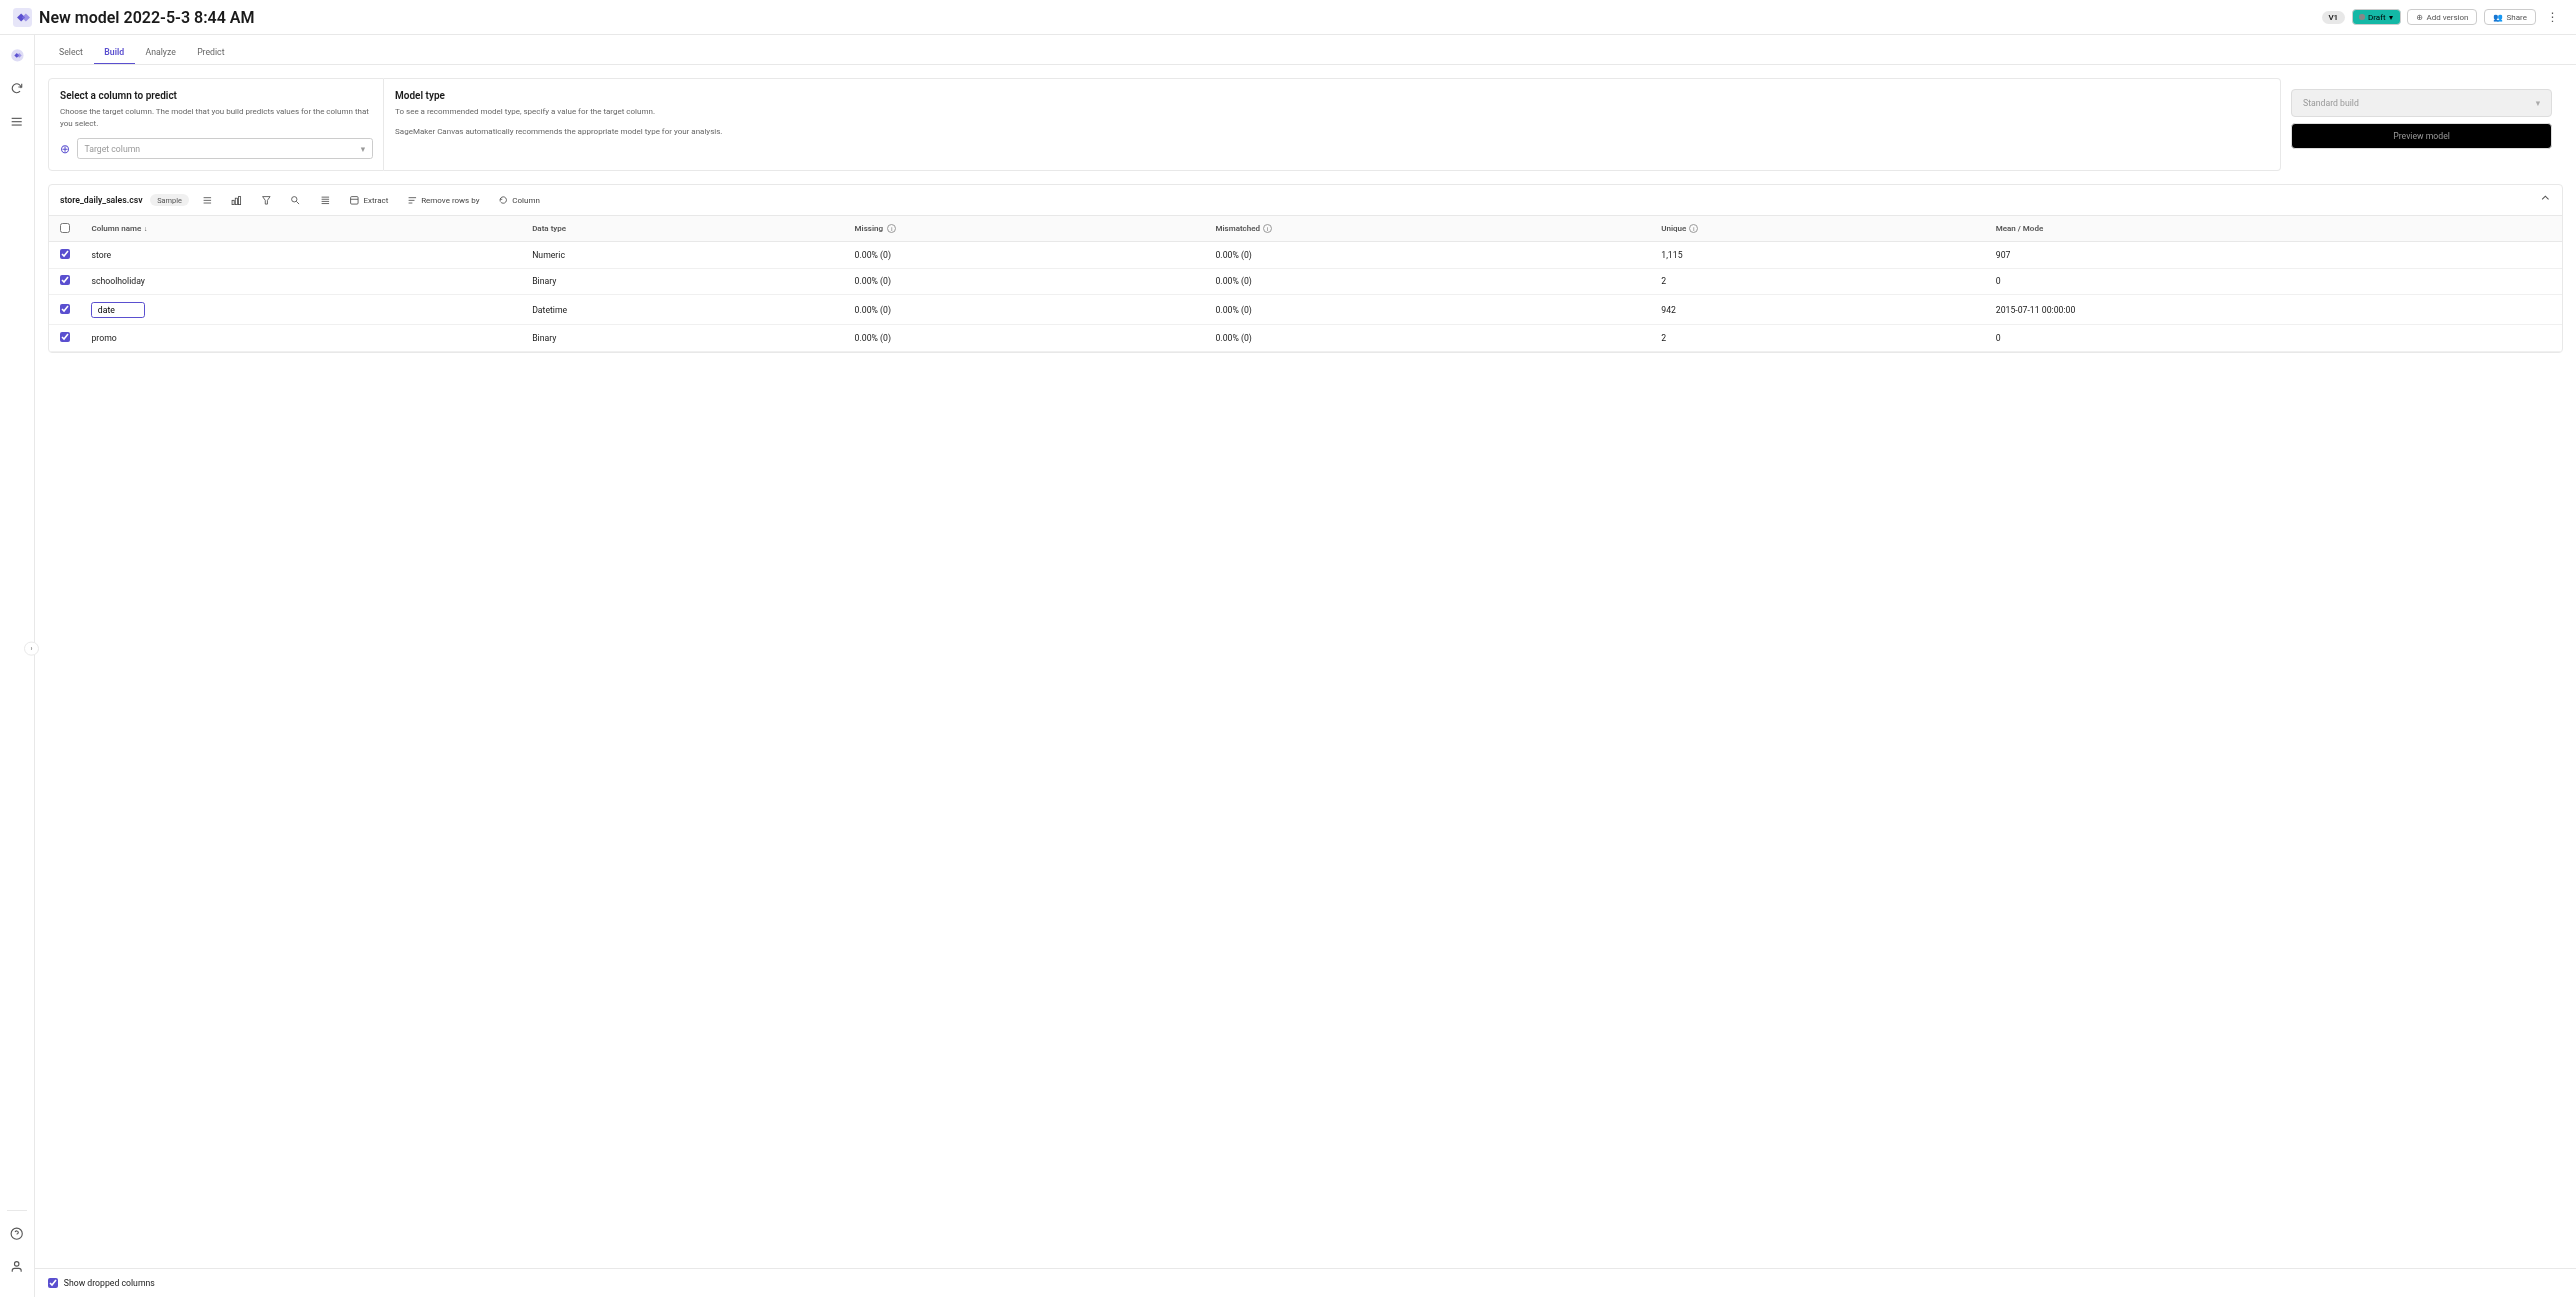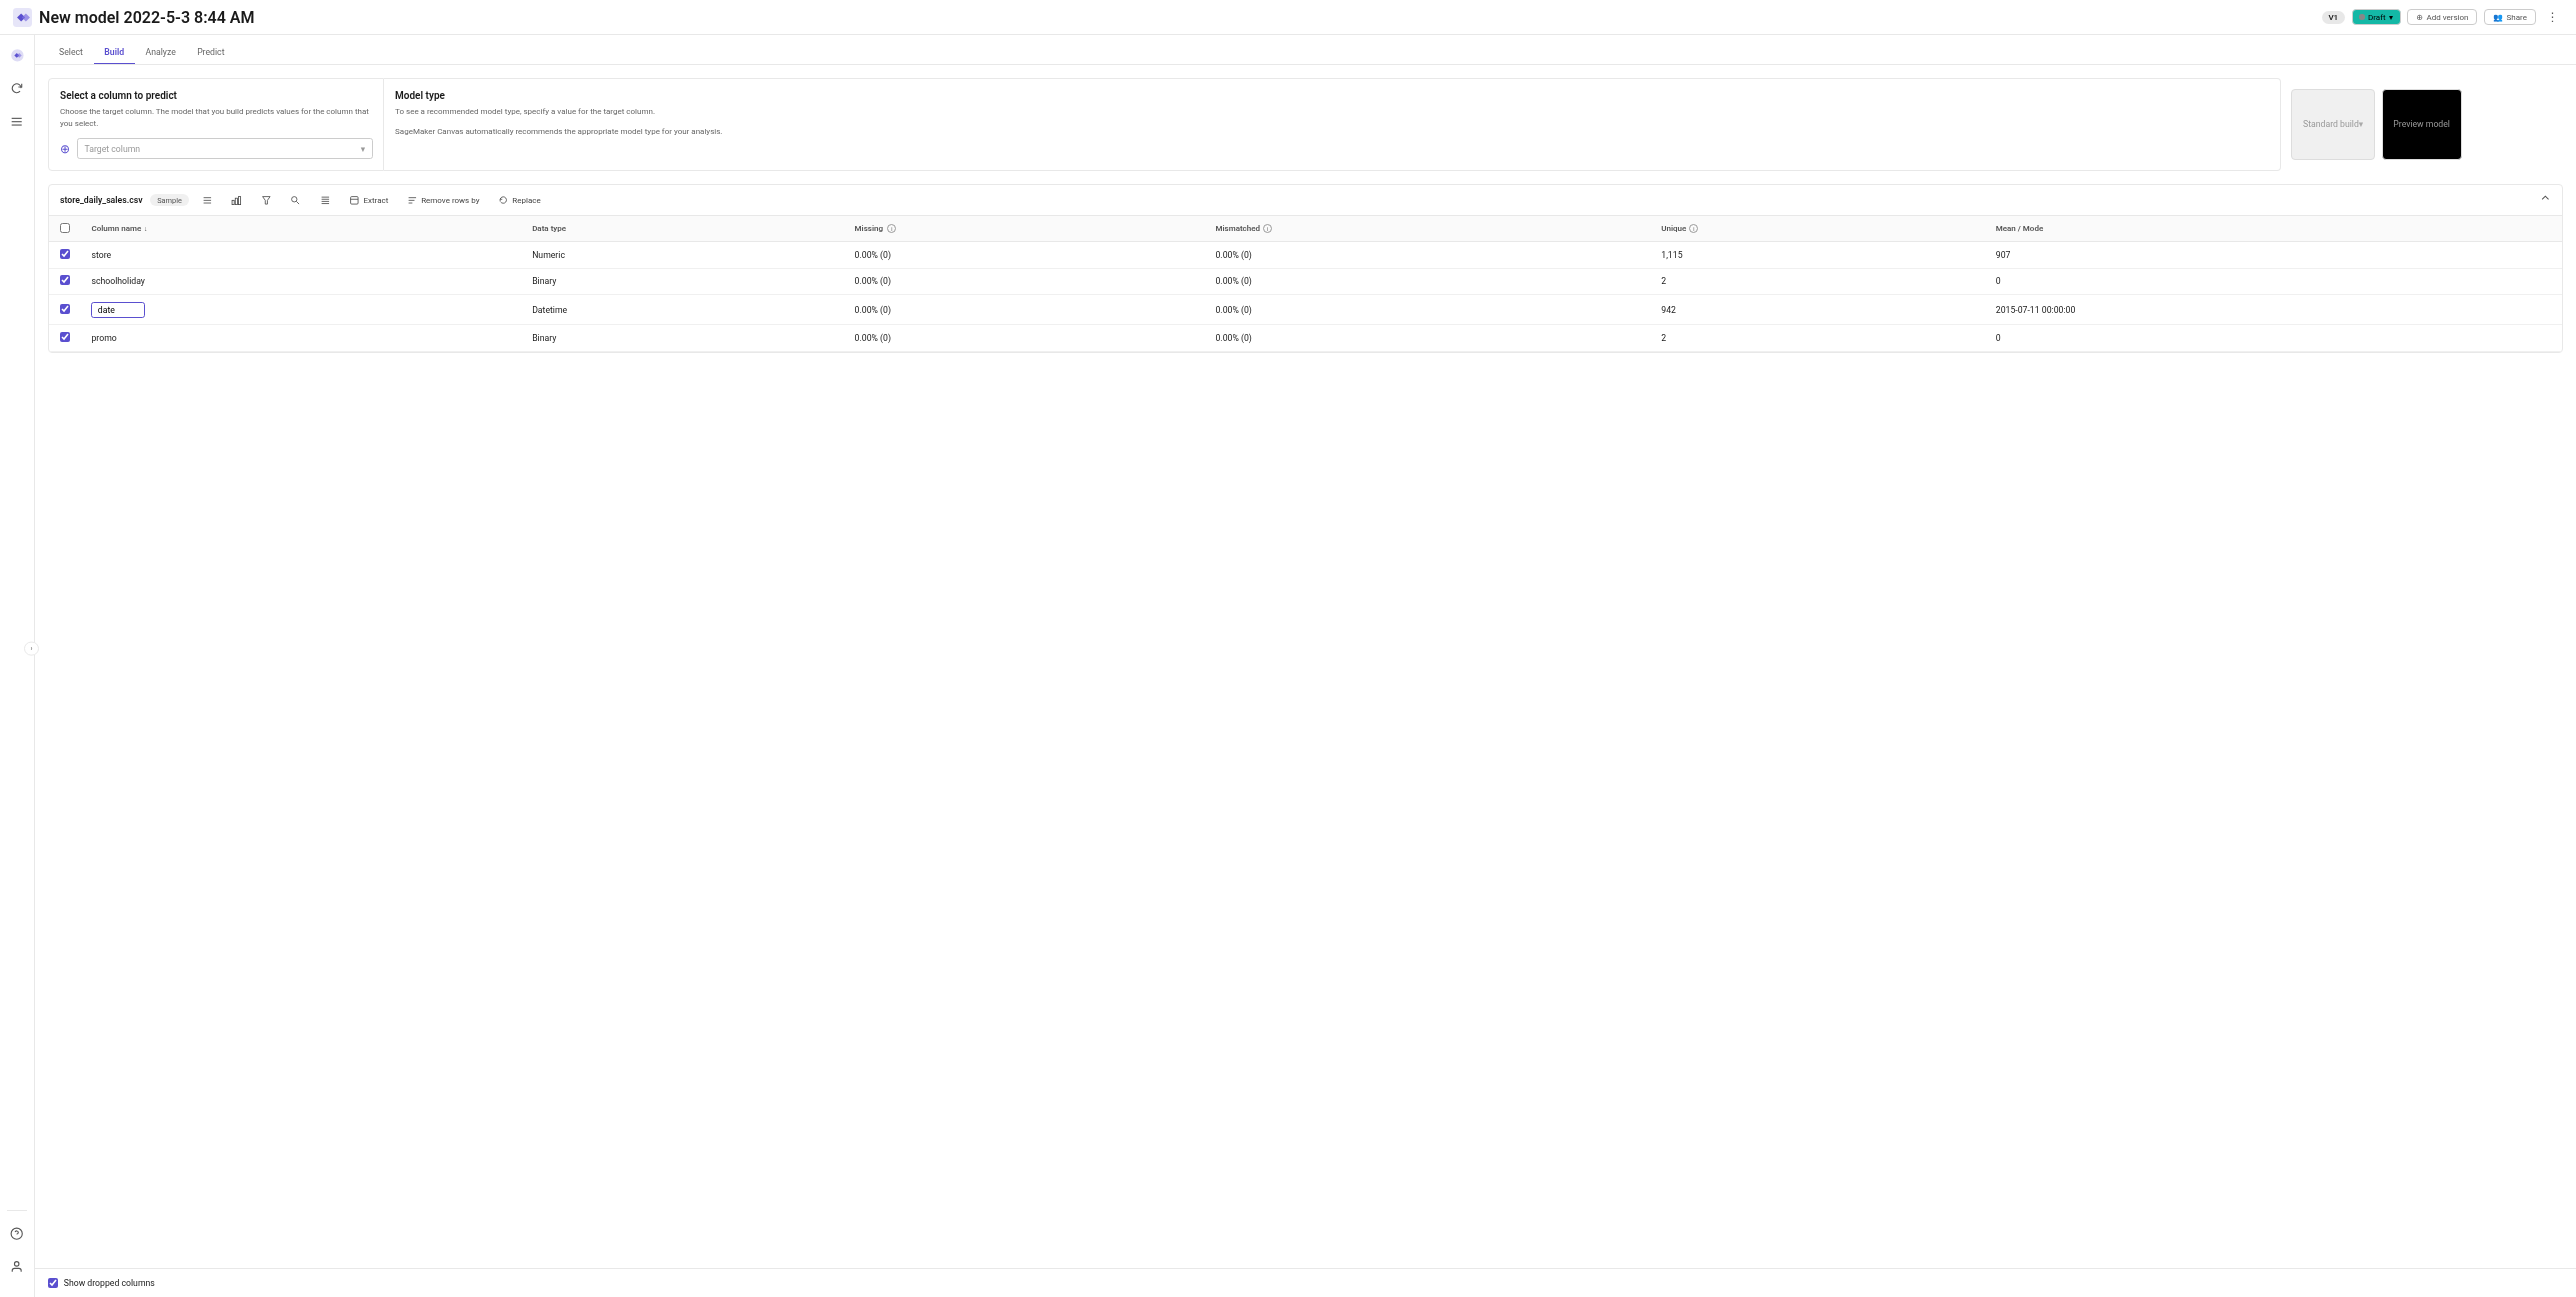--- a/index.html
+++ b/index.html
@@ -149,21 +149,21 @@
       cursor: pointer;
       display: flex;
       align-items: center;
       justify-content: space-between;
     }
 
     
     .build-buttons-panel {
       flex: 0 0 282px;
       display: flex;
-      flex-direction: row;
+      flex-direction: column;
       gap: 6.7px;
       padding: 10.7px;
     }
     .standard-build-btn {
       display: flex;
       align-items: center;
       justify-content: space-between;
       padding: 8px 10.7px;
       background: #f0f0f0;
       border: 0.7px solid #ddd;
@@ -457,21 +457,21 @@
                 <line x1="3" y1="10" x2="14" y2="10"></line>
                 <line x1="3" y1="15" x2="10" y2="15"></line>
             </svg>
             <span>Remove rows by</span>
           </button>
           <button class="toolbar-btn">
             <svg viewBox="0 0 20 20" width="10.7" height="10.7" fill="none" stroke="#444" stroke-width="1.5">
               <path d="M4 8 a6 6 0 1 1 1 5"></path>
                 <polyline points="4,12 4,8 8,8"></polyline>
             </svg>
-            <span>Replace</span>
+            <span>Column</span>
           </button>
           <button class="collapse-btn" style="margin-left:auto;">
             <svg viewBox="0 0 20 20" width="10.7" height="10.7" fill="none" stroke="#555" stroke-width="2">
               <polyline points="4,12 10,6 16,12"></polyline>
             </svg>
           </button>
         </div>
 
         <table class="data-table">
           <thead>

